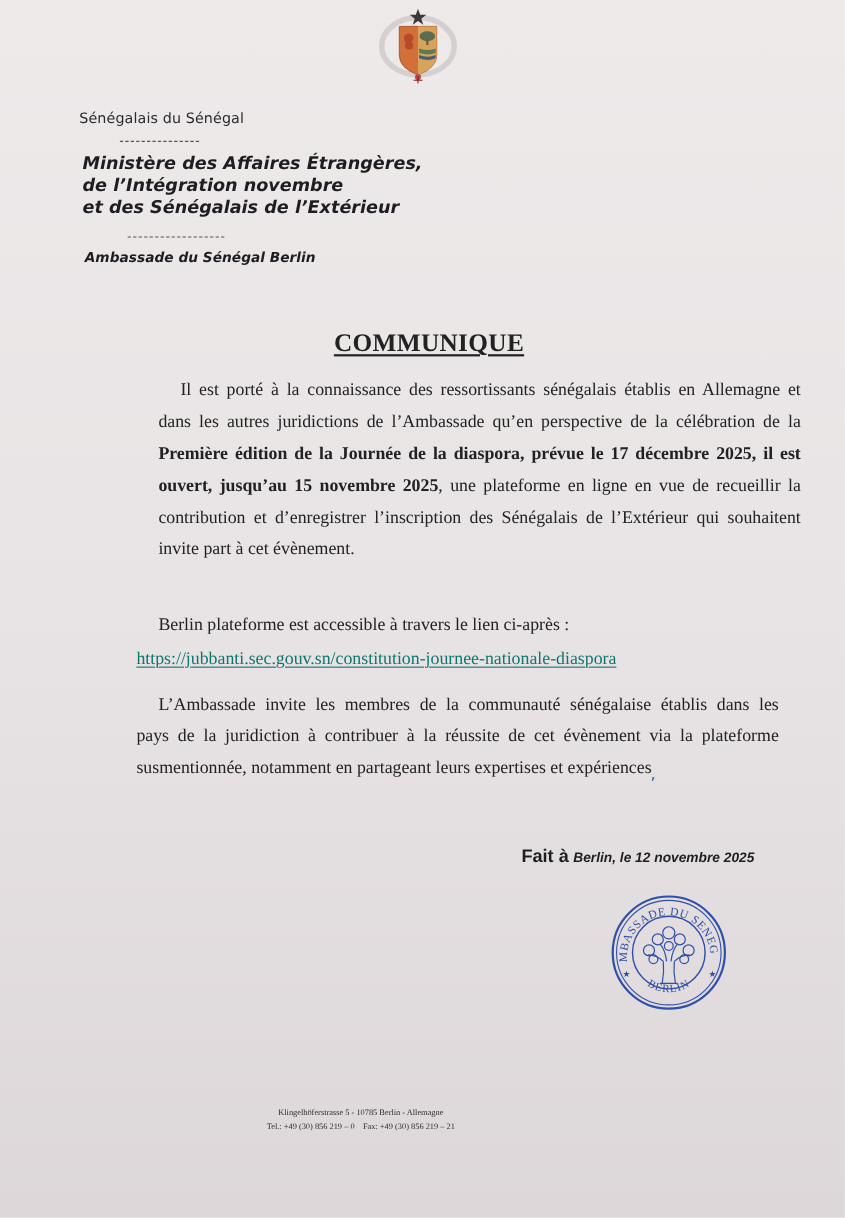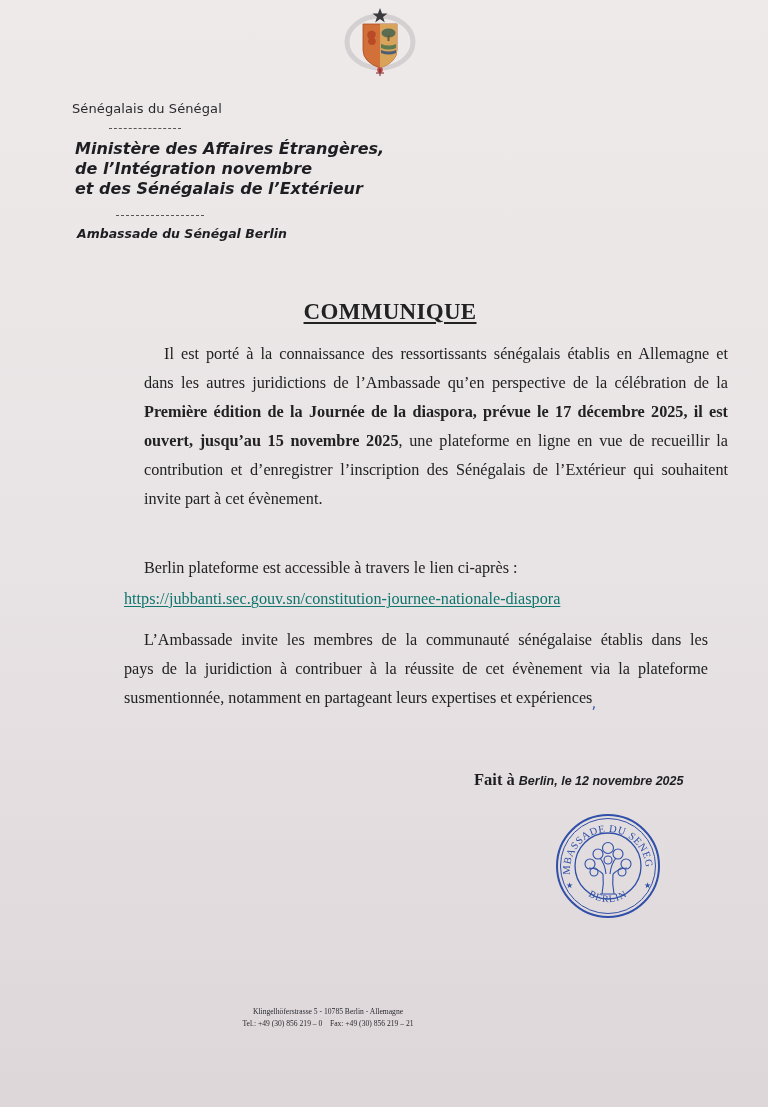--- a/index.html
+++ b/index.html
@@ -117,21 +117,21 @@
       font-weight: normal;
     }
     .signature-line {
       position: absolute;
       left: 474px; top: 770px;
       font-size: 16px;
       white-space: nowrap;
       color: #1e1e22;
     }
     .signature-line .fait {
-      font-family: Liberation Serif, serif;
+      font-family: Liberation Sans, sans-serif;
       font-weight: bold;
       font-size: 16.5px;
     }
     .signature-line .place {
       font-family: Liberation Sans, sans-serif;
       font-weight: bold;
       font-style: italic;
       font-size: 12.5px;
     }
     .stamp {

